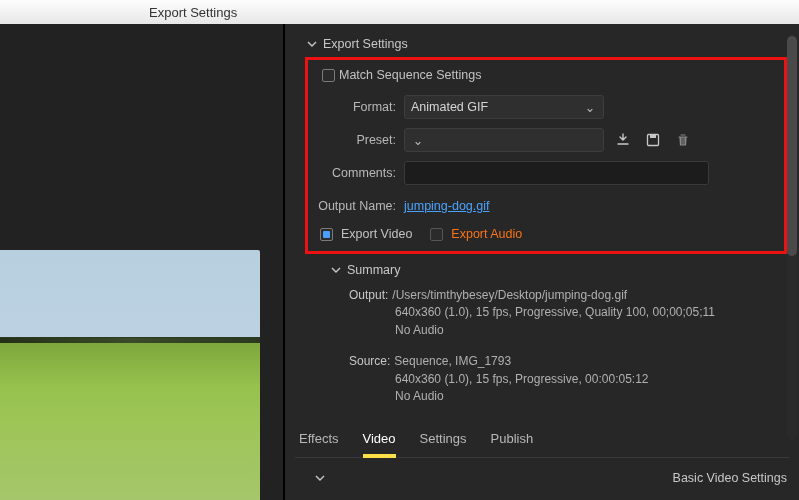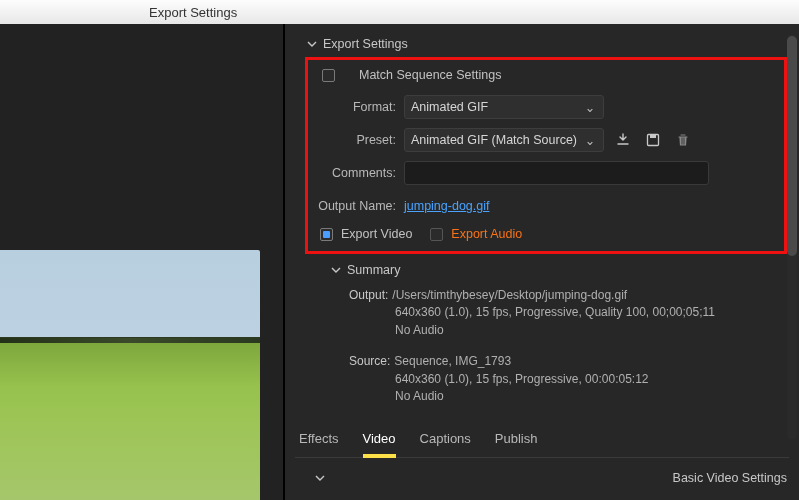--- a/index.html
+++ b/index.html
@@ -29,21 +29,21 @@
   .chev svg { display:block; }
 
   .highlight-box { border: 3px solid #e11; margin: 0 6px 6px 14px; padding: 8px 8px 10px 8px; }
 
   .row { display: flex; align-items: center; height: 30px; margin: 3px 0; }
   .row-label { width: 88px; text-align: right; padding-right: 8px; color: #b8b8b8; }
   .row-content { flex: 1; display: flex; align-items: center; gap: 8px; }
 
   .checkbox { width: 13px; height: 13px; border: 1px solid #7a7a7a; border-radius: 2px; display:inline-flex; align-items:center; justify-content:center; background:#2b2b2b; position:relative; }
   .checkbox.checked::after{ content:""; position:absolute; left:2px; top:2px; right:2px; bottom:2px; background:#4a9eff; border-radius:1px;}
-  .cb-row { display:flex; align-items:center; gap:24px; padding-left:6px;}
+  .cb-row { display:flex; align-items:center; gap:4px; padding-left:6px;}
   .cb-label { color:#c2c2c2; }
   .cb-label.disabled { color:#f97316; }
 
   .dropdown { height: 24px; background:#2f2f2f; border:1px solid #3d3d3d; border-radius:3px; display:flex; align-items:center; padding:0 6px; color:#d6d6d6; min-width: 190px; position:relative; }
   .dropdown .dd-text { flex:1; white-space:nowrap; overflow:hidden; text-overflow:ellipsis; }
   .dropdown .dd-caret { width:14px; text-align:center; color:#bbb; }
   .dd-wide { width: 200px; }
 
   .text-input { height: 24px; background:#1c1c1c; border:1px solid #3a3a3a; border-radius:3px; flex:1; max-width:305px; color:#d6d6d6; padding:0 6px; }
 
@@ -103,21 +103,20 @@
               <span class="dd-text">Animated GIF</span>
               <span class="dd-caret">⌄</span>
             </div>
           </div>
         </div>
 
         <div class="row">
           <div class="row-label">Preset:</div>
           <div class="row-content">
             <div class="dropdown dd-wide">
-              <span class="dd-text">Animated GIF (Match Source)</span>
               <span class="dd-caret">⌄</span>
             </div>
             <span class="icon-btn" title="Import Preset">
               <svg width="16" height="16" viewBox="0 0 16 16">
                   <path d="M8 2 v6 M5 5 l3 3 l3 -3 M3 12 h10" stroke="#c8c8c8" stroke-width="1.4" fill="none" stroke-linecap="round"></path>
                 </svg>
             </span>
             <span class="icon-btn" title="Save Preset">
               <svg width="16" height="16" viewBox="0 0 16 16">
                   <rect x="2.5" y="2.5" width="11" height="11" rx="1" stroke="#c8c8c8" stroke-width="1.3" fill="none"></rect>
@@ -184,21 +183,21 @@
       </div>
 
       <div class="scrollbar">
         <div class="track"></div>
         <div class="thumb"></div>
       </div>
 
       <div class="tabs">
         <div class="tab">Effects</div>
         <div class="tab active">Video</div>
-        <div class="tab">Captions</div>
+        <div class="tab">Settings</div>
         <div class="tab">Publish</div>
       </div>
 
       <div class="section-header mt10" style="padding-left:24px;">
         <span class="chev">
           <svg viewBox="0 0 10 10" width="10" height="10">
               <path d="M1 3 L5 7 L9 3" stroke="#c8c8c8" stroke-width="1.4" fill="none"></path>
             </svg>
         </span>
         <span>Basic Video Settings</span>

